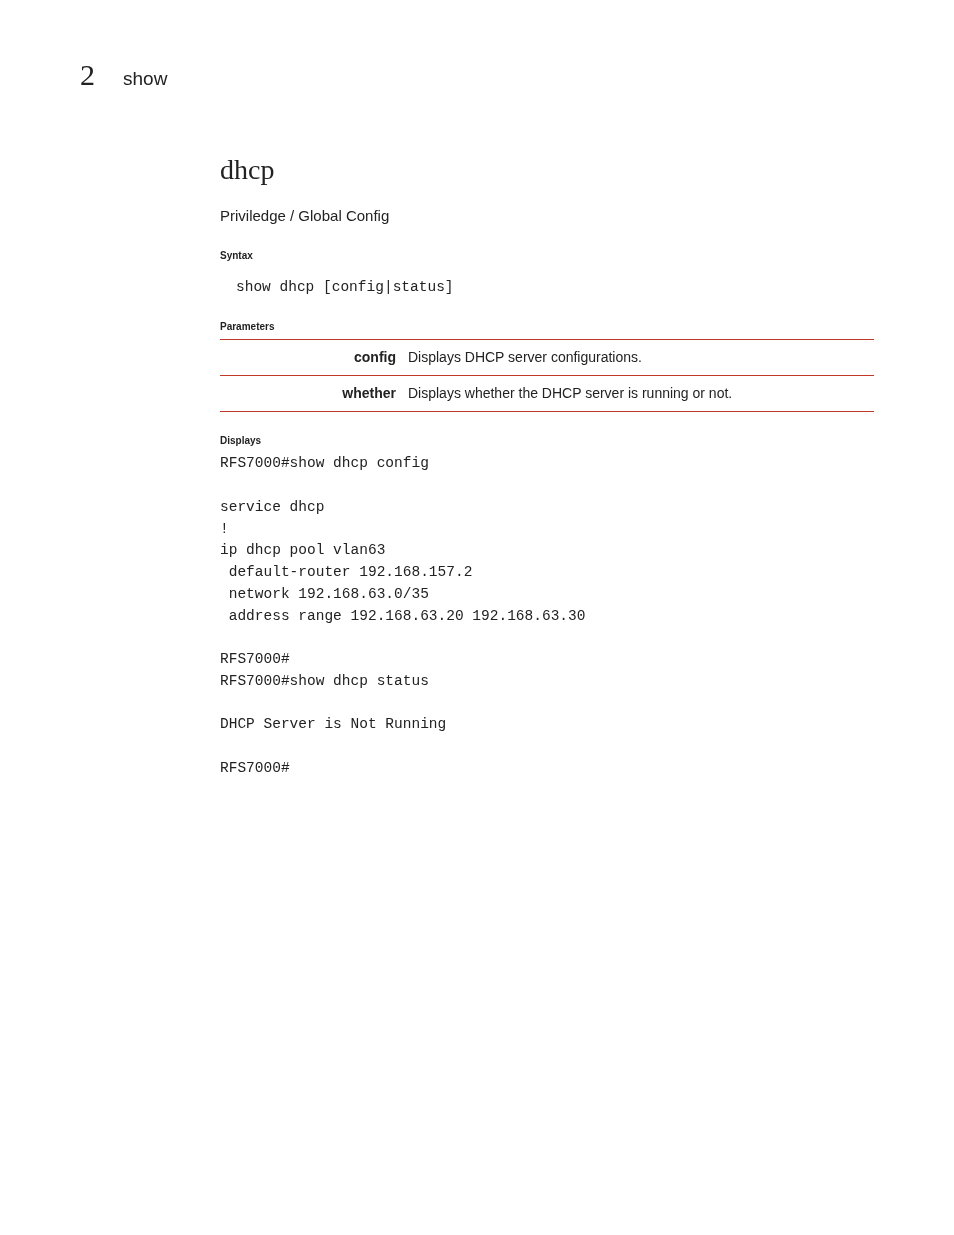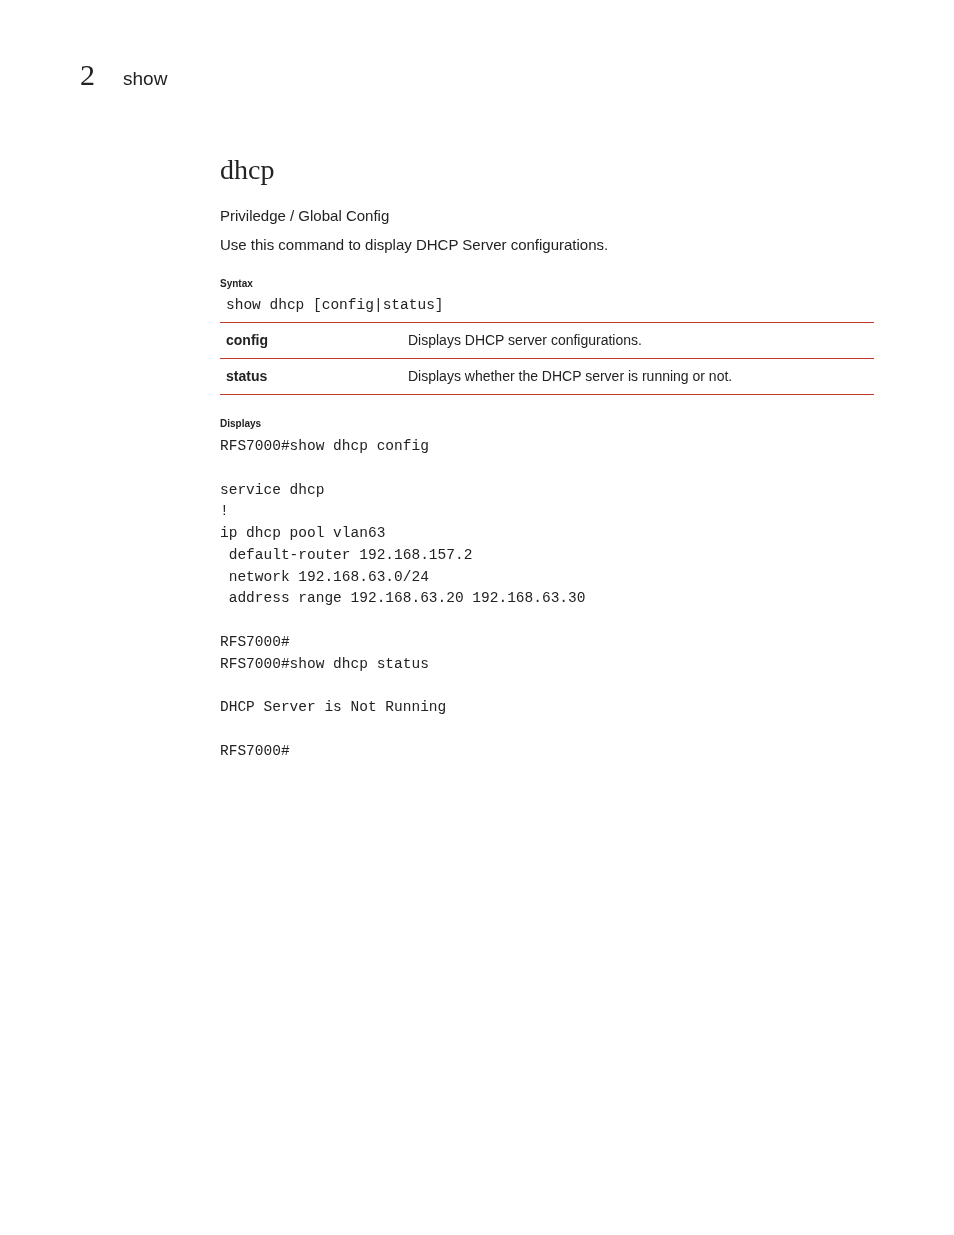--- a/index.html
+++ b/index.html
@@ -47,21 +47,21 @@
     font-weight: bold;
     font-size: 10px;
     margin-top: 22px;
     margin-bottom: 6px;
     font-family: Arial, Helvetica, sans-serif;
   }
   .mono, pre.mono {
     font-family: "Courier New", Courier, monospace;
     font-size: 14.5px;
     white-space: pre;
-    margin: 6px;
+    margin: 16px;
     line-height: 1.35;
   }
   pre.example {
     font-family: "Courier New", Courier, monospace;
     font-size: 14.5px;
     white-space: pre;
     margin: 0;
     line-height: 1.5;
   }
   table.params {
@@ -74,63 +74,64 @@
     border-bottom: 1px solid #c0392b;
   }
   table.params td {
     padding: 8px 6px 8px 6px;
     vertical-align: top;
     font-size: 14px;
   }
   table.params td.pname {
     width: 170px;
     font-weight: bold;
+    text-align: right;
   }
 </style>
 </head>
 <body>
 
 <div class="page">
 
   <div class="header-row">
     <span class="chapter-number">2</span>
     <span class="header-text">show</span>
   </div>
 
   <div class="content">
 
     <h1 class="title">dhcp</h1>
 
     <p class="para">Priviledge / Global Config</p>
-    <p class="para">Use this command to display DHCP Server configurations.</p>
 
     <div class="section-heading">Syntax</div>
     <pre class="mono">show dhcp [config|status]</pre>
 
+    <div class="section-heading">Parameters</div>
     <table class="params">
       <tbody>
           <tr>
         <td class="pname">config</td>
         <td>Displays DHCP server configurations.</td>
       </tr>
       <tr>
-        <td class="pname">status</td>
+        <td class="pname">whether</td>
         <td>Displays whether the DHCP server is running or not.</td>
       </tr>
     </tbody>
       </table>
 
     <div class="section-heading">Displays</div>
     <pre class="example">RFS7000#show dhcp config
 
 service dhcp
 !
 ip dhcp pool vlan63
  default-router 192.168.157.2
- network 192.168.63.0/24
+ network 192.168.63.0/35
  address range 192.168.63.20 192.168.63.30
 
 RFS7000#
 RFS7000#show dhcp status
 
 DHCP Server is Not Running
 
 RFS7000#</pre>
 
   </div>

